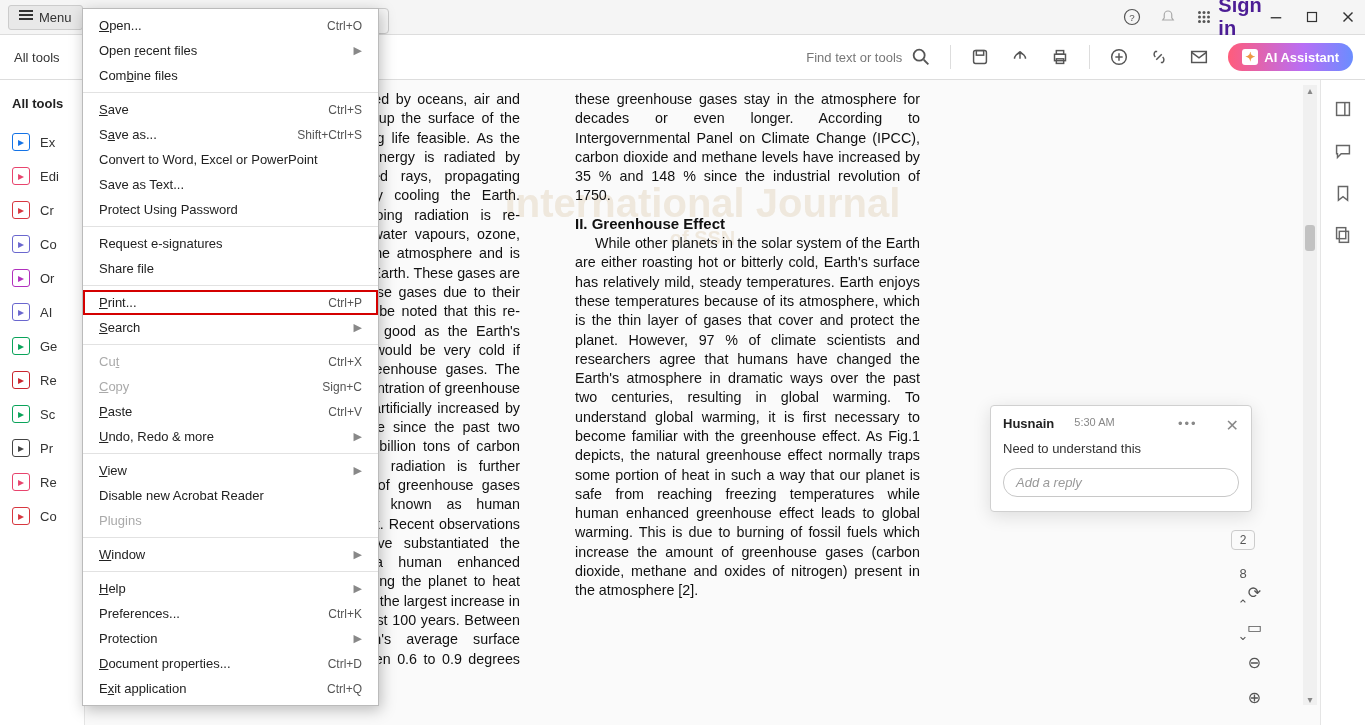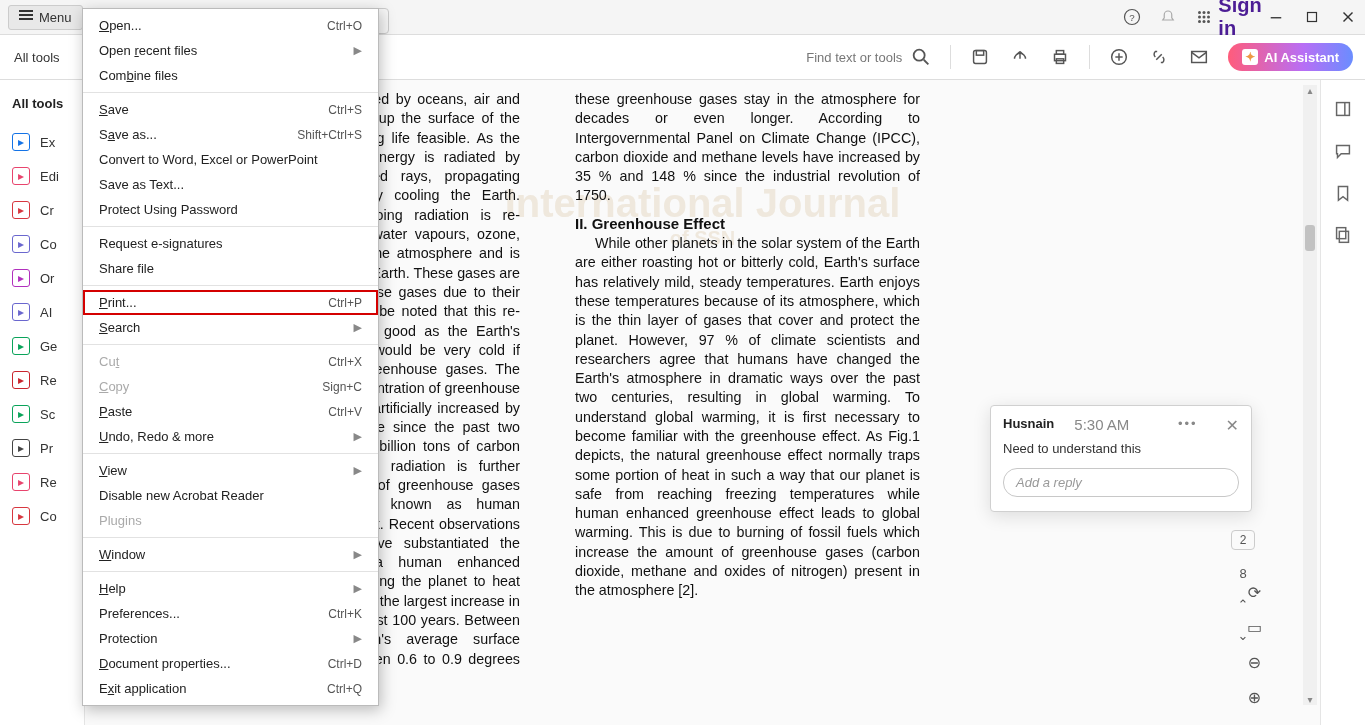--- a/index.html
+++ b/index.html
@@ -30,21 +30,21 @@
 .doc-text{position:absolute;top:0;left:90px;right:60px;bottom:0;display:flex;gap:55px;padding:10px 0;font-family:'Times New Roman',serif;font-size:14.3px;line-height:1.35;color:#111;text-align:justify}
 .col{width:345px}
 .col h3{font-weight:700;margin:8px 0 0;font-size:15px}
 .watermark{position:absolute;left:0;right:0;top:100px;text-align:center;font-size:40px;color:rgba(200,170,120,0.22);font-weight:600;font-family:'Times New Roman',serif;pointer-events:none}
 .watermark small{display:block;font-size:20px}
 .right-rail{width:45px;border-left:1px solid #e5e5e5;background:#fff;display:flex;flex-direction:column;align-items:center;gap:20px;padding-top:18px}
 .right-rail .ri{width:22px;height:22px;display:flex;align-items:center;justify-content:center;color:#555;cursor:pointer}
 .comment-pop{position:absolute;right:68px;top:325px;width:262px;background:#fff;border:1px solid #d0d0d0;border-radius:4px;box-shadow:0 4px 18px rgba(0,0,0,0.12);padding:10px 12px 14px;z-index:5}
 .comment-pop .chead{display:flex;align-items:flex-start;gap:20px;margin-bottom:6px}
 .comment-pop .author{font-weight:600;color:#222}
-.comment-pop .time{color:#888;font-size:15px}
+.comment-pop .time{color:#888;font-size:11px}
 .comment-pop .dots{margin-left:auto;color:#888;cursor:pointer;letter-spacing:2px}
 .comment-pop .closex{color:#888;cursor:pointer;margin-left:8px;font-size:16px}
 .comment-pop .body{color:#333;margin-bottom:12px}
 .comment-pop .reply{border:1px solid #c8c8c8;border-radius:14px;padding:6px 12px;color:#999;font-style:italic;cursor:text}
 .page-num{position:absolute;right:64px;top:450px;width:26px;display:flex;flex-direction:column;align-items:center;gap:16px;color:#555}
 .page-num .box{border:1px solid #ccc;border-radius:4px;padding:2px 8px;font-size:12px}
 .page-ctrl{position:absolute;right:58px;bottom:18px;display:flex;flex-direction:column;gap:16px;align-items:center}
 .page-ctrl span{cursor:pointer;color:#555;font-size:16px}
 
 .dropdown{position:absolute;left:82px;top:8px;width:297px;background:#fff;border:1px solid #bbb;box-shadow:2px 4px 14px rgba(0,0,0,0.25);z-index:20;padding:4px 0}

